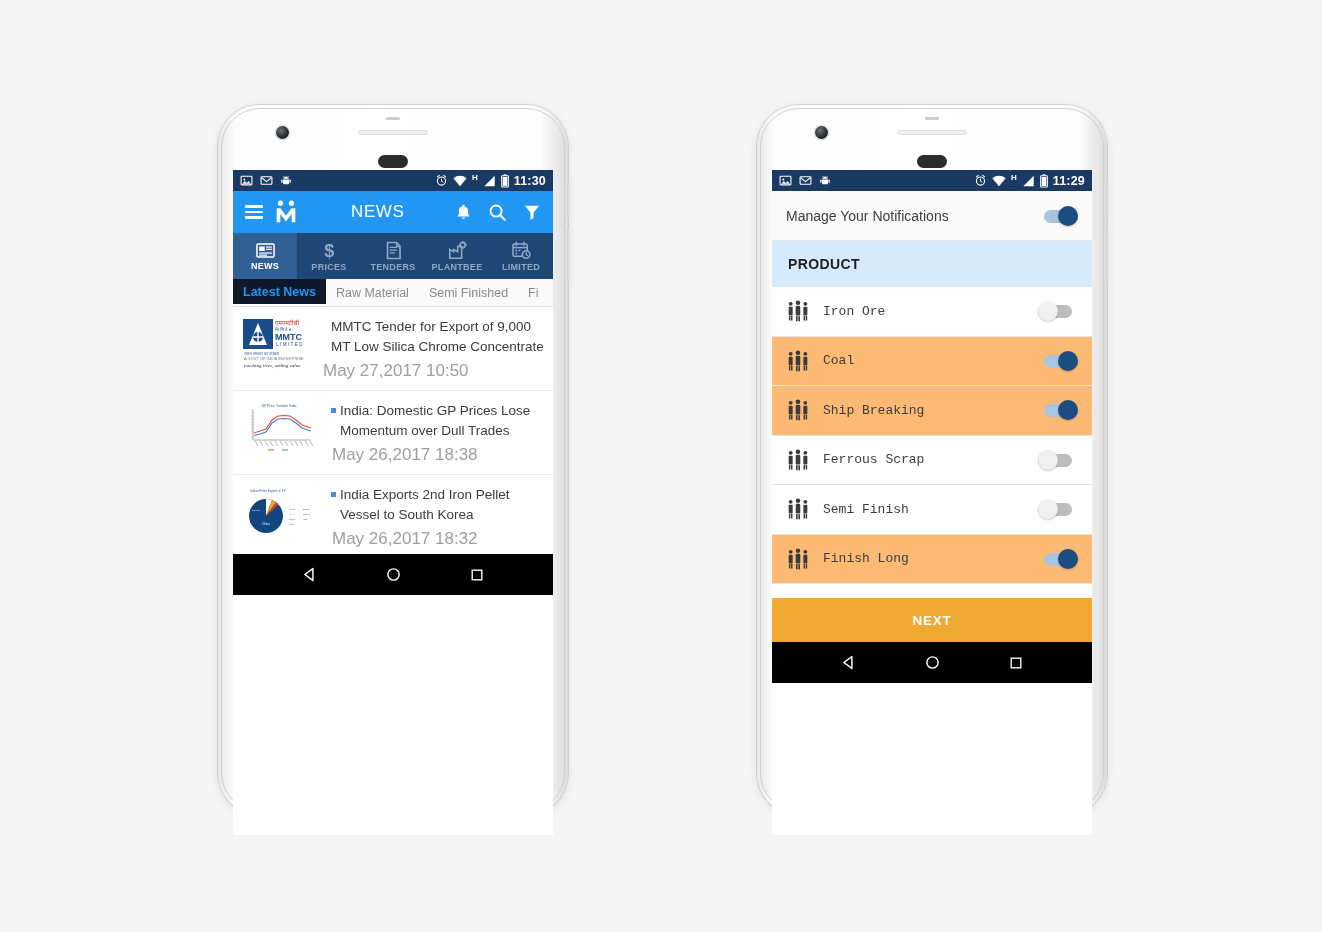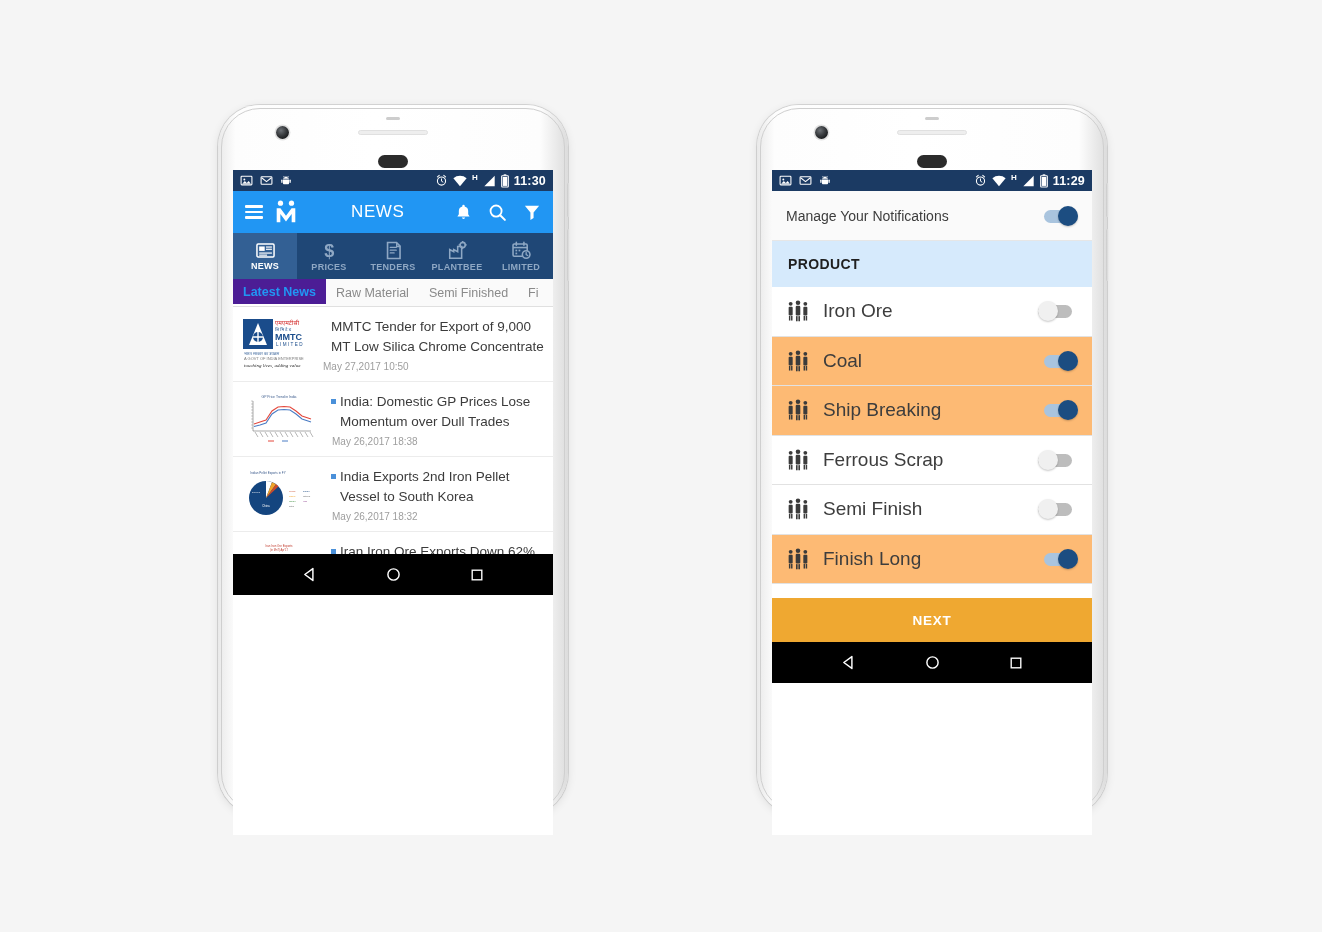--- a/index.html
+++ b/index.html
@@ -90,21 +90,21 @@
 
   .subtabs {
     height: 28px; background: #fafafa; display: flex; align-items: stretch;
     border-bottom: 1px solid #e0e0e0; overflow: hidden;
   }
   .subtab {
     display: flex; align-items: center; padding: 0 10px;
     font-size: 12.5px; color: #8a8a8a; white-space: nowrap;
   }
   .subtab.active {
-    color: #2196f3; font-weight: bold; background: #4c1d95;
+    color: #2196f3; font-weight: bold; background: #0f172a;
     border-bottom: 2px solid #ffffff;
   }
 
   .newslist { background: #ffffff; height: 247px; overflow: hidden; }
   .newsitem {
     display: flex; padding: 10px 9px 9px 9px; gap: 7px;
     border-bottom: 1px solid #ececec; background: #fff;
   }
   .thumb {
     width: 74px; min-width: 74px; height: 52px;
@@ -113,21 +113,21 @@
   }
   .thumb svg { display: block; }
   .ncontent { flex: 1; min-width: 0; }
   .nhead { display: flex; gap: 4px; align-items: flex-start; margin-left: 8px; }
   .bullet {
     width: 5px; height: 5px; background: #4a90d9; margin-top: 7px; min-width: 5px;
   }
   .ntitle {
     font-size: 13.5px; color: #3b3b3b; line-height: 1.45;
   }
-  .ndate { font-size: 10px; color: #9e9e9e; margin-top: 5px; padding-left: 9px; }
+  .ndate { font-size: 17px; color: #9e9e9e; margin-top: 5px; padding-left: 9px; }
   .newsitem.first .ndate { padding-left: 0; }
   .newsitem.first .ntitle { padding-left: 0; }
 
   
   .appbar2 {
     height: 48px; background: #2196f3; display: flex; align-items: center;
     padding: 0 16px; gap: 22px; color: #fff;
   }
   .appbar2-title { font-size: 19px; font-weight: bold; letter-spacing: .3px; }
 
@@ -139,21 +139,21 @@
   .section-head {
     background: #d6eafc; height: 46px; display: flex; align-items: center;
     padding: 0 16px; font-size: 14px; font-weight: bold; color: #1f1f1f; letter-spacing: .4px;
   }
   .prow {
     display: flex; align-items: center; height: 49.5px; padding: 0 14px 0 14px;
     gap: 13px; border-bottom: 1px solid #e2e2e2;
   }
   .prow.alt { background: #fdba74; }
   .prow.plain { background: #ffffff; }
-  .prow .plbl { font-size: 19px; color: #3d3d3d; }
+  .prow .plbl { font-size: 13px; color: #3d3d3d; font-family: Liberation Mono, monospace; }
 
   
   .toggle { margin-left: auto; position: relative; width: 40px; height: 20px; }
   .toggle .track {
     position: absolute; left: 0; top: 4px; width: 34px; height: 13px; border-radius: 7px;
   }
   .toggle .thumb2 {
     position: absolute; top: 0px; width: 20px; height: 20px; border-radius: 50%;
     box-shadow: 0 1px 2px rgba(0,0,0,0.22);
   }

